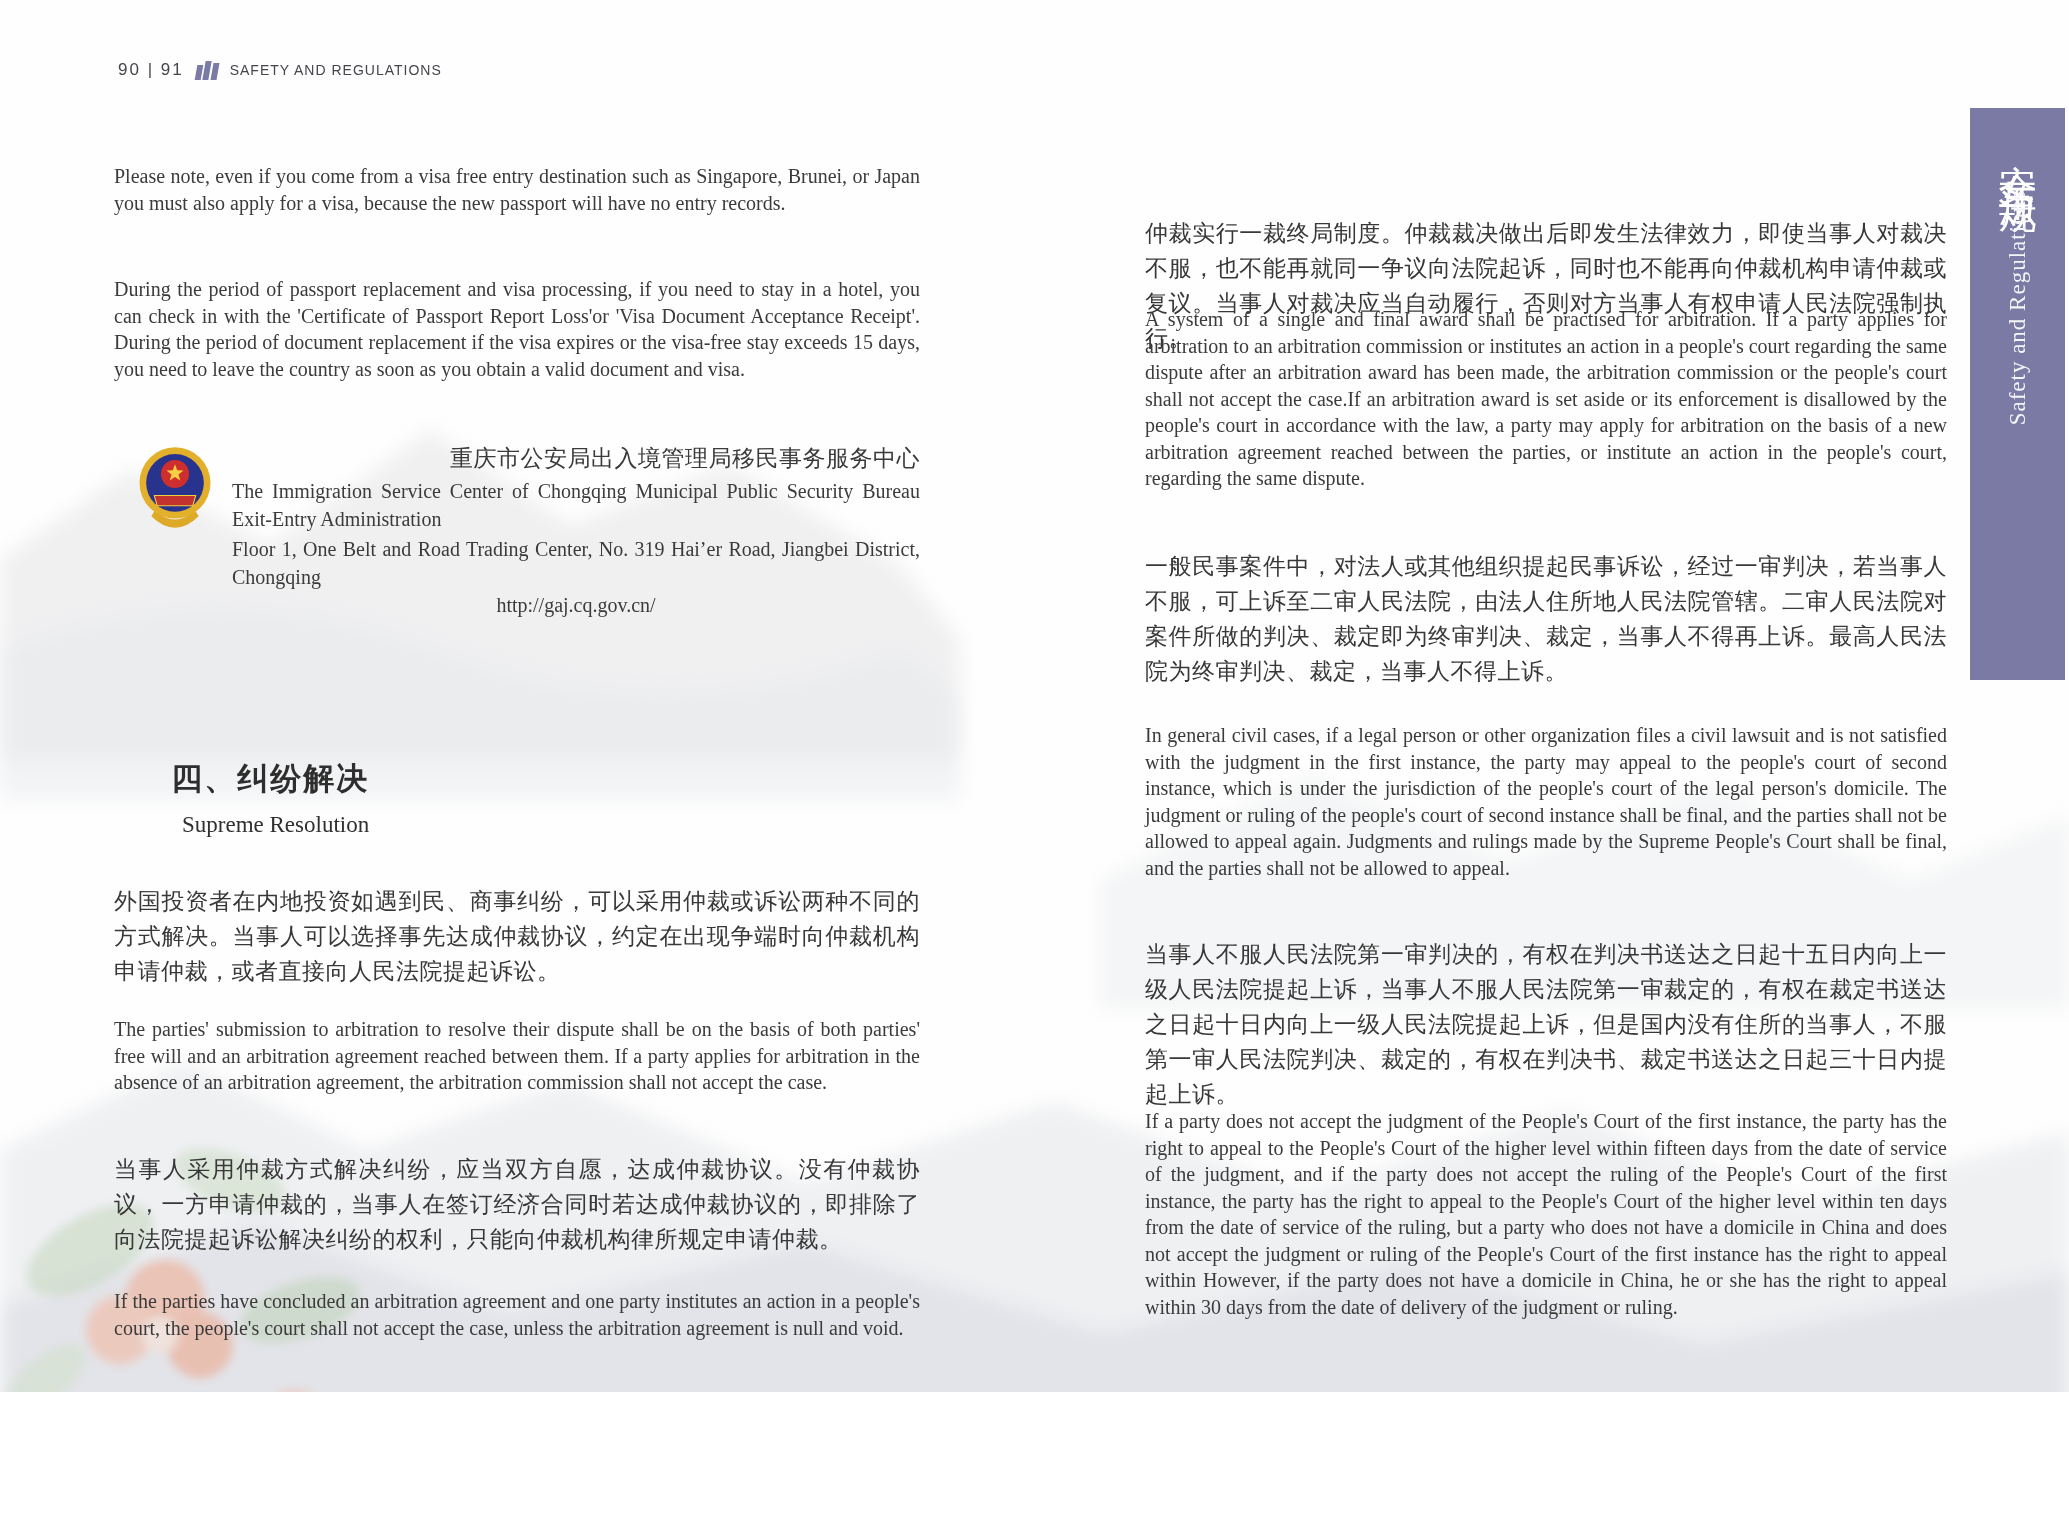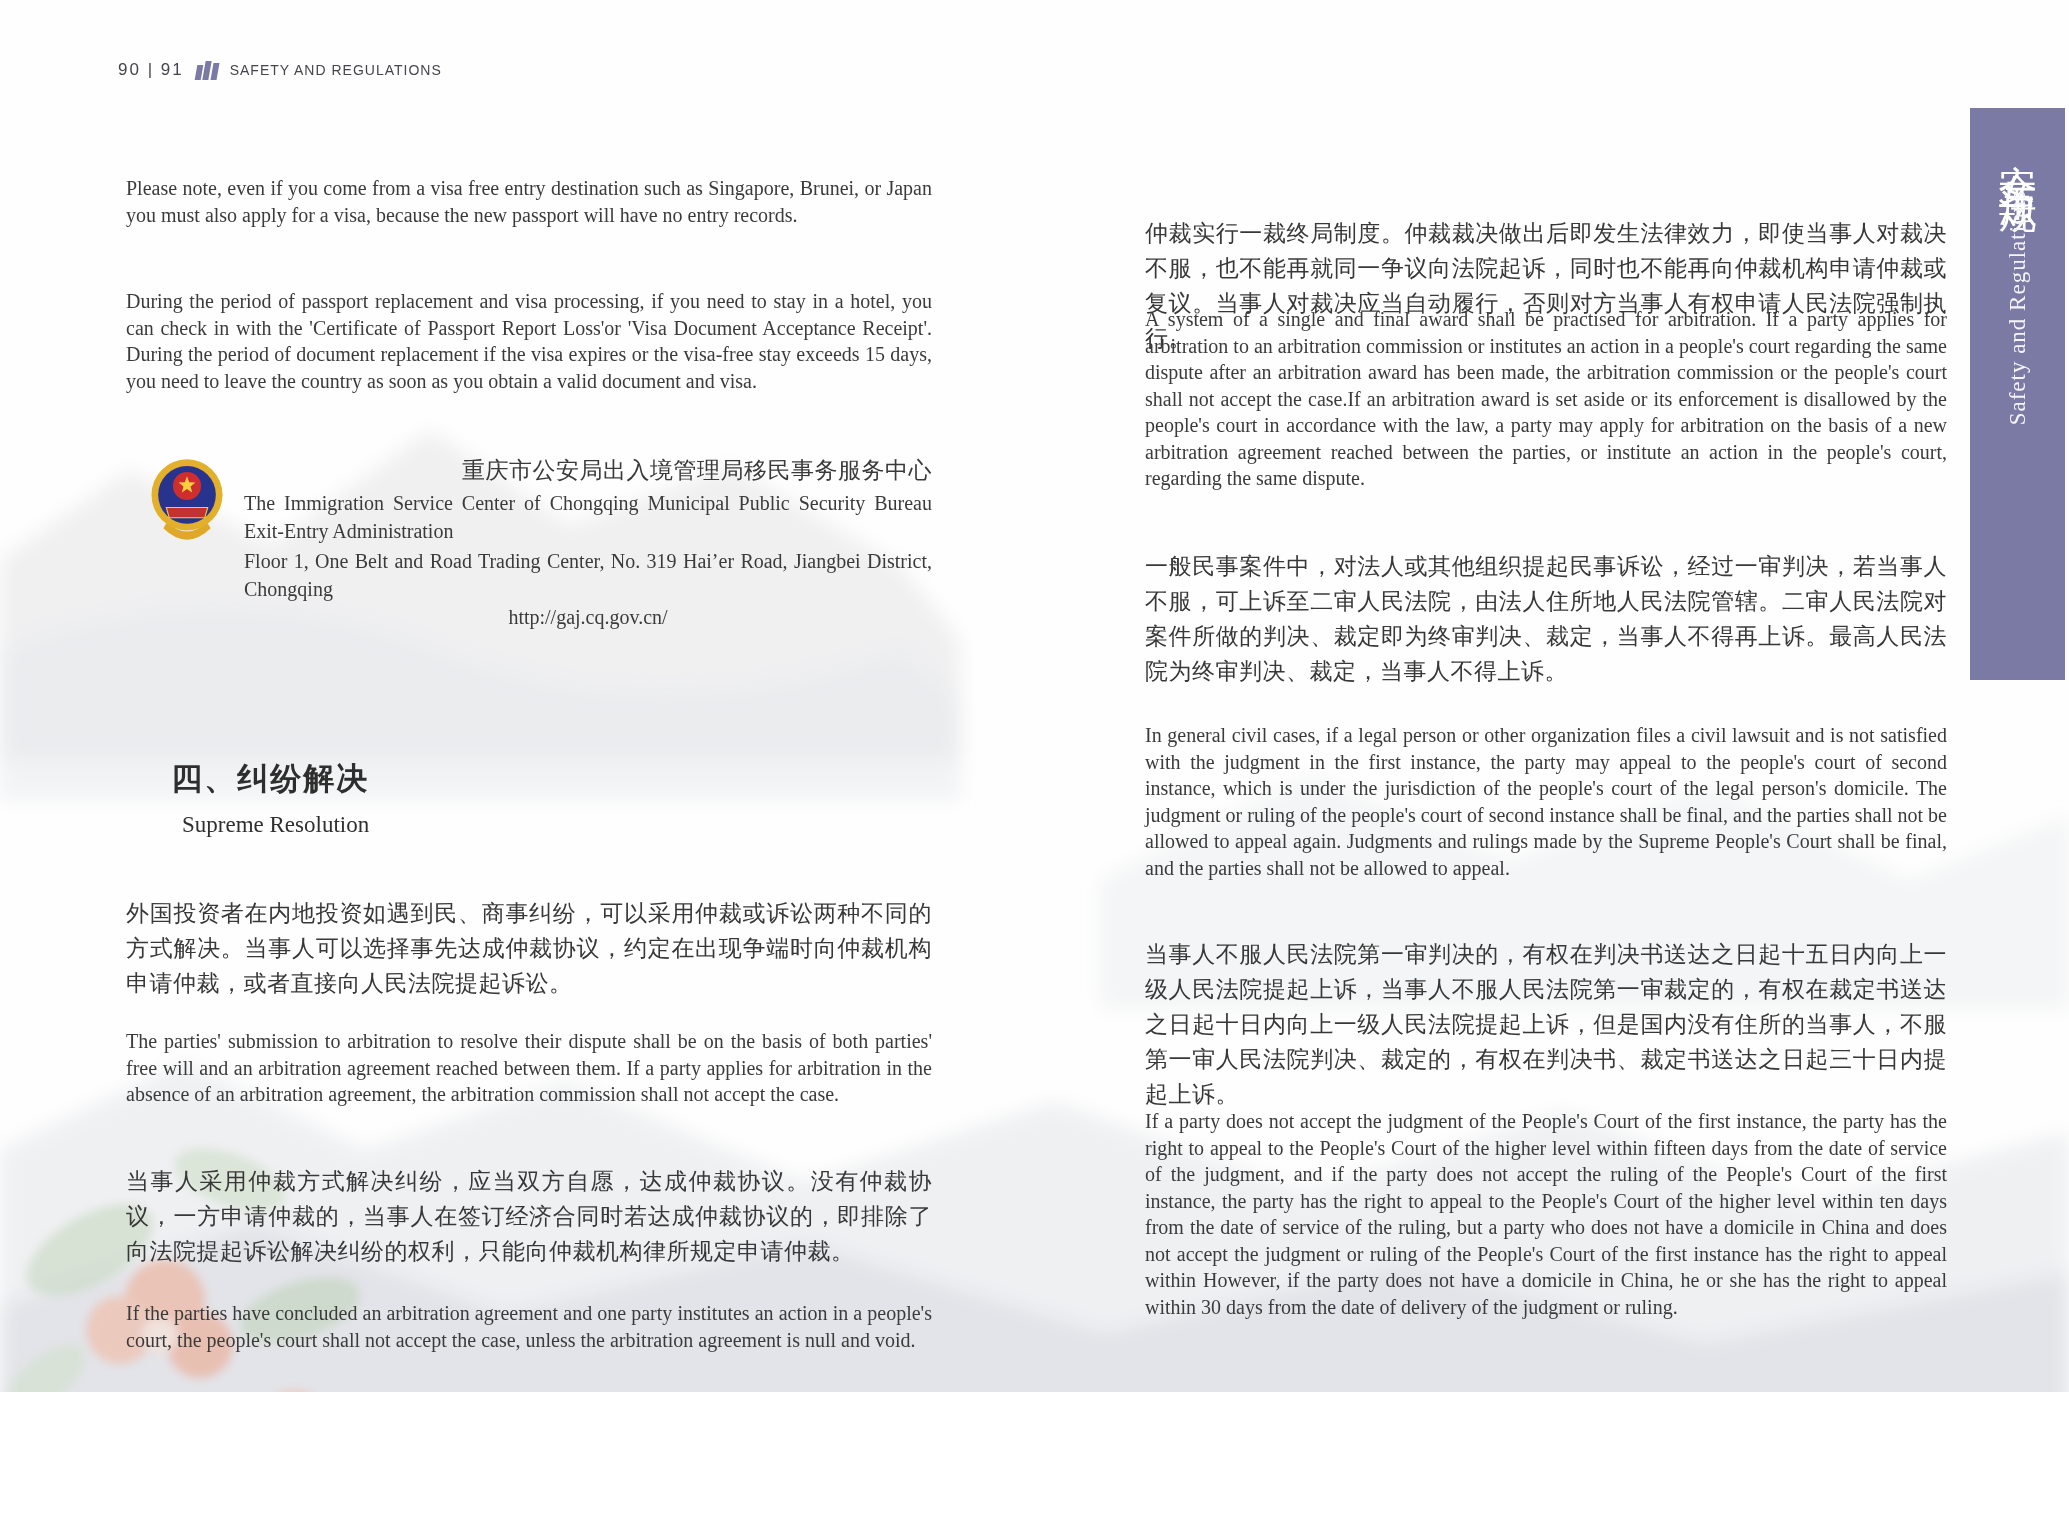--- a/index.html
+++ b/index.html
@@ -12,21 +12,21 @@
   
   .header{position:absolute;left:118px;top:60px;display:flex;align-items:center;gap:12px;}
   .page-nums{font-size:17px;color:#45454d;letter-spacing:2px;font-weight:500;}
   .pages-icon{display:flex;align-items:flex-end;gap:2px;height:20px;}
   .pages-icon i{display:block;width:6px;background:#7b7aa6;transform:skewX(-10deg);}
   .pages-icon i:nth-child(1){height:15px;}
   .pages-icon i:nth-child(2){height:19px;}
   .pages-icon i:nth-child(3){height:17px;}
   .header-title{font-size:14px;color:#45454d;letter-spacing:1px;font-weight:500;}
   
-  .blk{position:absolute;left:114px;width:806px;margin:12px;}
+  .blk{position:absolute;left:114px;width:806px;margin:0;}
   .rblk{position:absolute;left:1145px;width:802px;margin:0;}
   .en{font-family:"Liberation Serif","DejaVu Serif",serif;font-size:20px;line-height:26.5px;
       color:#3b3b3b;text-align:justify;}
   .cn{font-size:23px;line-height:35px;color:#383838;text-align:justify;letter-spacing:0.5px;}
   
   .contact{display:flex;align-items:flex-start;}
   .emblem{margin-left:24px;flex:0 0 auto;}
   .contact-text{margin-left:20px;width:690px;}
   .contact-text .cline-cn{font-size:23px;line-height:33px;color:#3a3a3a;text-align:right;letter-spacing:0.5px;}
   .contact-text .cline-en{font-family:"Liberation Serif","DejaVu Serif",serif;font-size:20px;

